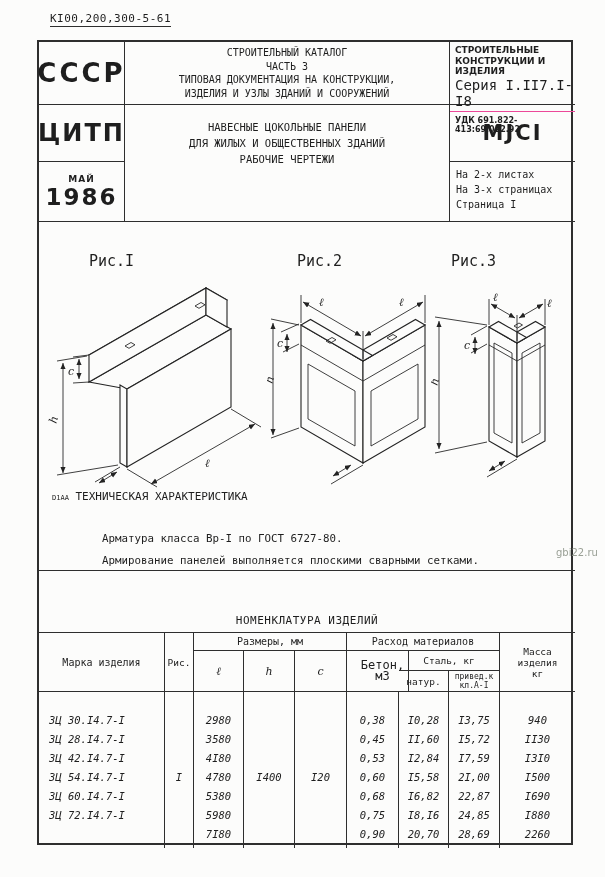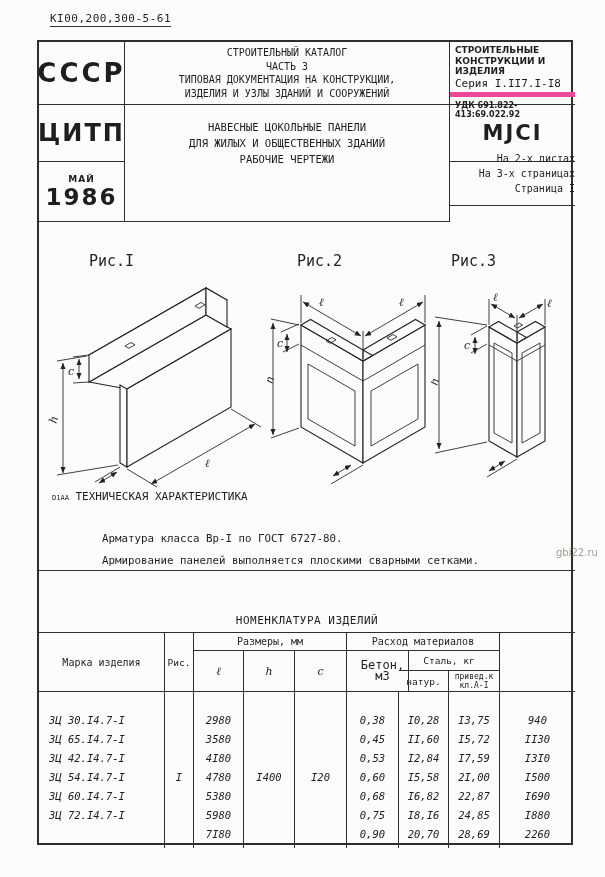--- a/index.html
+++ b/index.html
@@ -59,21 +59,21 @@
         <div>ИЗДЕЛИЯ И УЗЛЫ ЗДАНИЙ И СООРУЖЕНИЙ</div>
       </div>
     </div>
 
     <div class="cell bb" style="left:411px;top:0;width:125px;height:63px;">
       <div class="sans" style="font-weight:bold;font-size:9px;line-height:10.5px;padding:3px 0 0 5px;">
         <div>СТРОИТЕЛЬНЫЕ</div>
         <div>КОНСТРУКЦИИ И</div>
         <div>ИЗДЕЛИЯ</div>
       </div>
-      <div class="mono" style="font-size:11px;padding:0 0 2px 5px;border-bottom:5px solid #ec4899;">Серия I.II7.I-I8</div>
+      <div class="mono" style="font-size:14px;padding:0 0 2px 5px;border-bottom:1px solid #ec4899;">Серия I.II7.I-I8</div>
       <div class="sans" style="font-size:8px;font-weight:bold;padding:4px 0 0 5px;">УДК 691.822-413:69.022.92</div>
     </div>
 
     <div class="cell br bb center" style="left:0;top:63px;width:86px;height:57px;">
       <span class="stamp" style="font-size:24px;letter-spacing:2px;">ЦИТП</span>
     </div>
 
     <div class="cell br bb" style="left:86px;top:63px;width:325px;height:117px;">
       <div style="font-size:10.5px;line-height:16px;text-align:center;padding-top:14px;">
         <div>НАВЕСНЫЕ ЦОКОЛЬНЫЕ ПАНЕЛИ</div>
@@ -84,21 +84,21 @@
 
     <div class="cell bb center" style="left:411px;top:63px;width:125px;height:57px;">
       <span class="stamp" style="font-size:21px;letter-spacing:2px;">MJCI</span>
     </div>
 
     <div class="cell br bb center" style="left:0;top:120px;width:86px;height:60px;flex-direction:column;">
       <div class="stamp" style="font-size:9px;letter-spacing:1px;">МАЙ</div>
       <div class="stamp" style="font-size:23px;letter-spacing:2px;">1986</div>
     </div>
 
-    <div class="cell bb" style="left:411px;top:104px;width:125px;height:60px;text-align:right;">
+    <div class="cell bb" style="left:411px;top:120px;width:125px;height:60px;">
       <div style="font-size:10px;line-height:15px;padding:5px 0 0 6px;">
         <div>На 2-х листах</div>
         <div>На 3-х страницах</div>
         <div>Страница I</div>
       </div>
     </div>
 
     <div class="figlabel" style="left:50px;top:210px;">Рис.I</div>
     <div class="figlabel" style="left:258px;top:210px;">Рис.2</div>
     <div class="figlabel" style="left:412px;top:210px;">Рис.3</div>
@@ -225,25 +225,30 @@
       <div class="cell br center" style="left:318px;top:18px;width:52px;height:40px;flex-direction:column;font-size:12px;line-height:11px;">
         <div>Бетон,</div>
         <div>м3</div>
       </div>
       <div class="cell br bb center" style="left:360px;top:18px;width:101px;height:20px;font-size:9.5px;">Сталь, кг</div>
       <div class="cell br center" style="left:360px;top:38px;width:50px;height:20px;font-size:9.5px;">натур.</div>
       <div class="cell br center tiny" style="left:410px;top:38px;width:51px;height:20px;flex-direction:column;">
         <div>привед.к</div>
         <div>кл.А-I</div>
       </div>
+      <div class="cell center" style="left:461px;top:0;width:75px;height:58px;flex-direction:column;font-size:9.5px;line-height:11px;">
+        <div>Масса</div>
+        <div>изделия</div>
+        <div>кг</div>
+      </div>
       <div class="hline" style="top:58px;"></div>
       <div>
           <div class="tcol br" style="left: 0px; width: 126px;">
             <div class="tcell tleft">ЗЦ 30.I4.7-I</div>
-            <div class="tcell tleft">ЗЦ 65.I4.7-I</div>
+            <div class="tcell tleft">ЗЦ 28.I4.7-I</div>
             <div class="tcell tleft">ЗЦ 42.I4.7-I</div>
             <div class="tcell tleft">ЗЦ 54.I4.7-I</div>
             <div class="tcell tleft">ЗЦ 60.I4.7-I</div>
             <div class="tcell tleft">ЗЦ 72.I4.7-I</div>
           </div>
           <div class="tcol br" style="left: 126px; width: 29px;">
             <div class="tcell"></div>
             <div class="tcell"></div>
             <div class="tcell"></div>
             <div class="tcell">I</div>

